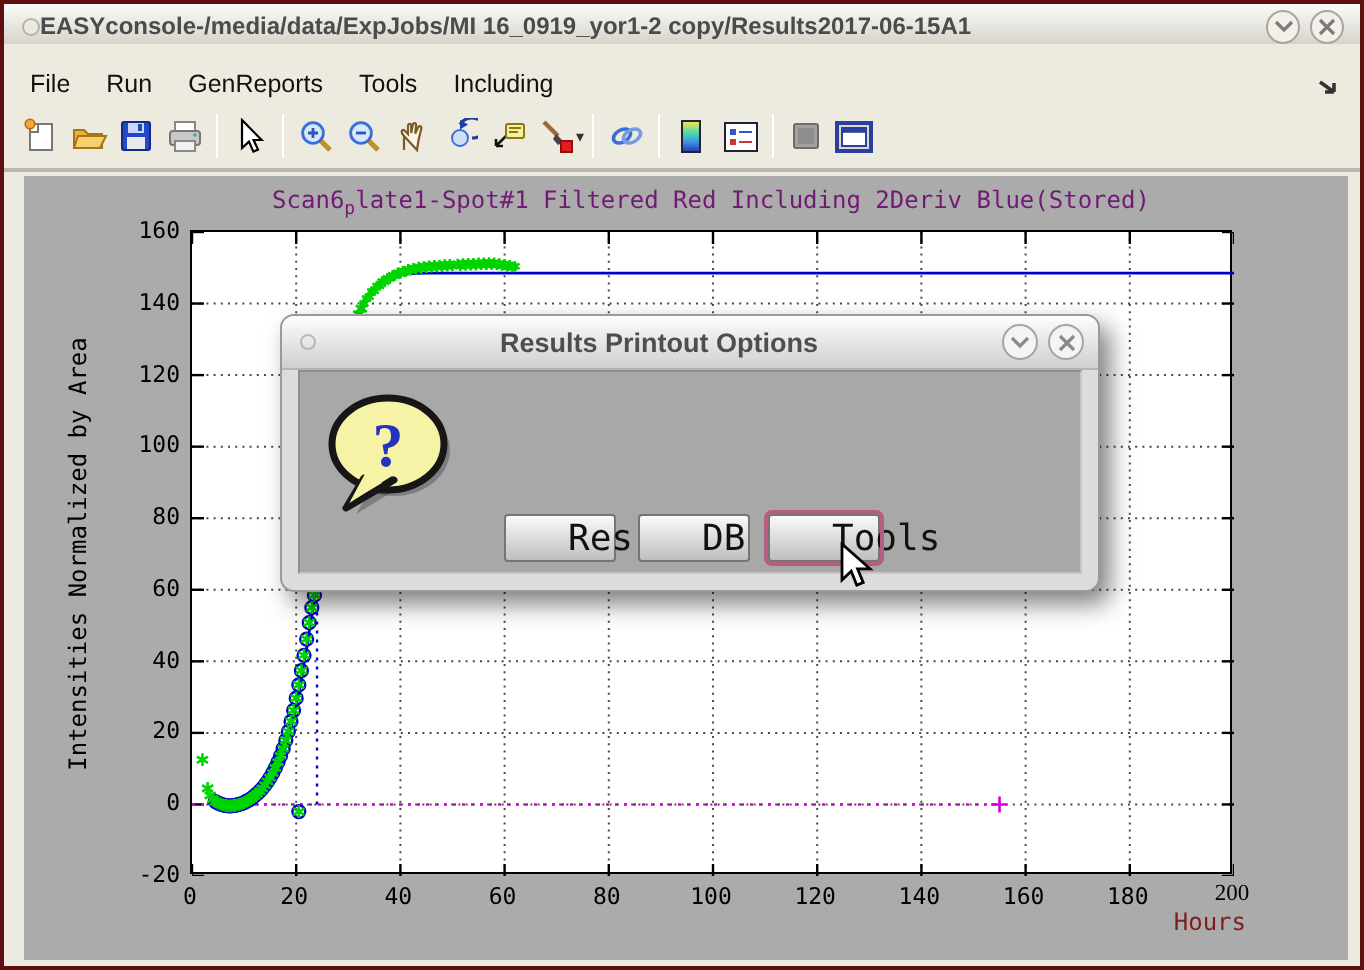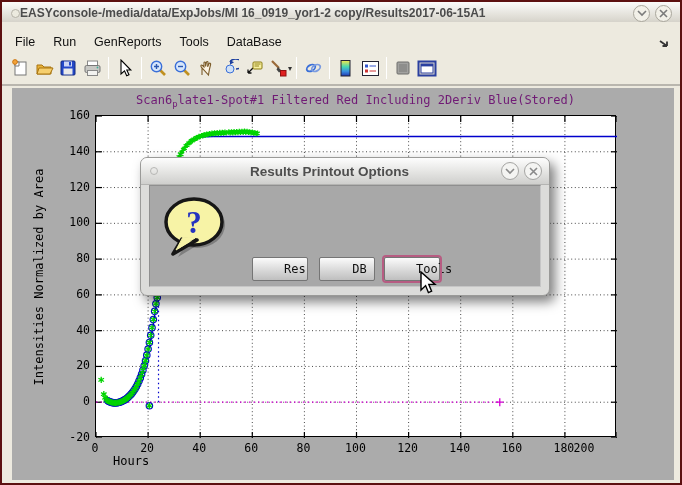--- a/index.html
+++ b/index.html
@@ -30,43 +30,43 @@
   .tool-sep{width:1px;height:22px;background:#b3b0a6;border-right:1px solid #fff;margin:0 4px;}
   .caret{font-size:8px;color:#333;margin-left:-2px;}
   
   .canvas{position:absolute;left:10px;top:86px;width:662px;height:392px;background:#ababab;}
   .plot-frame{position:absolute;left:83px;top:27px;width:521px;height:322px;background:#fff;border:1.5px solid #000;}
   .plot-title{position:absolute;left:83px;top:5px;width:521px;text-align:center;
     font-family:"DejaVu Sans Mono",monospace;font-size:12px;color:#701a75;white-space:nowrap;}
   .plot-title .sub{font-size:9px;vertical-align:-3px;}
   .ylabel{position:absolute;left:-103px;top:182px;width:260px;text-align:center;transform:rotate(-90deg);
     font-family:"DejaVu Sans Mono",monospace;font-size:12px;color:#000;}
-  .xlabel{position:absolute;left:101px;top:366px;width:521px;text-align:left;
-    font-family:"DejaVu Sans Mono",monospace;font-size:12px;color:#000000;}
+  .xlabel{position:absolute;left:90px;top:366px;width:521px;text-align:right;
+    font-family:"DejaVu Sans Mono",monospace;font-size:12px;color:#7f1d1d;}
   .xtick{position:absolute;top:353px;width:40px;margin-left:-20px;text-align:center;
     font-family:"DejaVu Sans Mono",monospace;font-size:11.5px;color:#000;}
   .ytick{position:absolute;left:28px;width:50px;margin-top:-7px;text-align:right;
     font-family:"DejaVu Sans Mono",monospace;font-size:11.5px;color:#000;}
   
   .dialog{position:absolute;left:138px;top:155px;width:410px;height:139px;background:#dcdcda;
     border:1px solid #9a9a98;border-radius:7px;box-shadow:5px 6px 12px rgba(0,0,0,0.5);}
   .dlg-titlebar{position:absolute;left:0;top:0;right:0;height:27px;border-radius:6px 6px 0 0;
     background:linear-gradient(#fdfdfd,#e4e4e2 55%,#cfcfcd);border-bottom:1px solid #b4b4b2;
     display:flex;align-items:center;gap:20px;}
   .dlg-circle{width:8px;height:8px;border:1px solid #b7b7b5;border-radius:50%;margin-left:9px;}
   .dlg-title{flex:1;text-align:center;font-size:13.5px;font-weight:bold;color:#4e4e4e;}
   .dlg-btns{display:flex;gap:5px;margin-right:7px;}
   .dlg-btn{width:18px;height:18px;border:1px solid #a5a5a3;border-radius:50%;background:#f4f4f2;
     display:flex;align-items:center;justify-content:center;}
   .dlg-body{position:absolute;left:8px;right:8px;top:27px;bottom:8px;background:#a8a8a8;
     border-top:1px solid #8f8f8f;border-left:1px solid #8f8f8f;border-right:1px solid #c6c6c6;border-bottom:1px solid #c6c6c6;}
   .dlg-msg{position:absolute;left:93px;top:36px;font-family:"DejaVu Sans Mono",monospace;
     font-size:11.5px;color:#0a0a0a;white-space:nowrap;}
   .dlg-btn-row button{position:absolute;top:71px;width:56px;height:24px;
-    font-family:"DejaVu Sans Mono",monospace;font-size:12px;color:#111;
+    font-family:"DejaVu Sans Mono",monospace;font-size:18px;color:#111;
     background:linear-gradient(#fbfbfb,#d6d6d6 60%,#bfbfbf);border:1px solid #757575;border-radius:2px;padding-left:31px;}
   .btn-res{left:102px;} .btn-db{left:169px;text-align:center;} .btn-both{left:234px;outline:2px solid #b75c82;outline-offset:0px;}
   .qbubble{position:absolute;left:10px;top:8px;}
   .cursor{position:absolute;left:414px;top:269px;pointer-events:none;}
 </style>
 </head>
 <body>
 
 <div class="window">
 
@@ -85,21 +85,21 @@
           </svg>
       </div>
     </div>
   </div>
 
   <div class="menubar">
     <span class="menu-item">File</span>
     <span class="menu-item">Run</span>
     <span class="menu-item">GenReports</span>
     <span class="menu-item">Tools</span>
-    <span class="menu-item">DataBase</span>
+    <span class="menu-item">Including</span>
     <span class="menu-spacer"></span>
     <span class="menu-overflow">
       <svg width="11" height="10">
           <path d="M1,2 L8,7 M8,7 L8,2.5 M8,7 L3.5,7" stroke="#333" stroke-width="1.8" fill="none"></path>
         </svg>
     </span>
   </div>
 
   <div class="toolbar">
     <div class="tool-btn">
@@ -460,21 +460,21 @@
         <div class="xtick" style="left: 83px;">0</div>
         <div class="xtick" style="left: 135.1px;">20</div>
         <div class="xtick" style="left: 187.2px;">40</div>
         <div class="xtick" style="left: 239.3px;">60</div>
         <div class="xtick" style="left: 291.4px;">80</div>
         <div class="xtick" style="left: 343.5px;">100</div>
         <div class="xtick" style="left: 395.6px;">120</div>
         <div class="xtick" style="left: 447.7px;">140</div>
         <div class="xtick" style="left: 499.8px;">160</div>
         <div class="xtick" style="left: 551.9px;">180</div>
-        <div class="xtick" style="left: 572px;">200</div>
+        <div class="xtick" style="left: 604px; font-family: Liberation Serif, serif;">200</div>
         <div class="ytick" style="top: 349px;">-20</div>
         <div class="ytick" style="top: 313.222px;">0</div>
         <div class="ytick" style="top: 277.444px;">20</div>
         <div class="ytick" style="top: 241.667px;">40</div>
         <div class="ytick" style="top: 205.889px;">60</div>
         <div class="ytick" style="top: 170.111px;">80</div>
         <div class="ytick" style="top: 134.333px;">100</div>
         <div class="ytick" style="top: 98.5556px;">120</div>
         <div class="ytick" style="top: 62.7778px;">140</div>
         <div class="ytick" style="top: 27px;">160</div>

